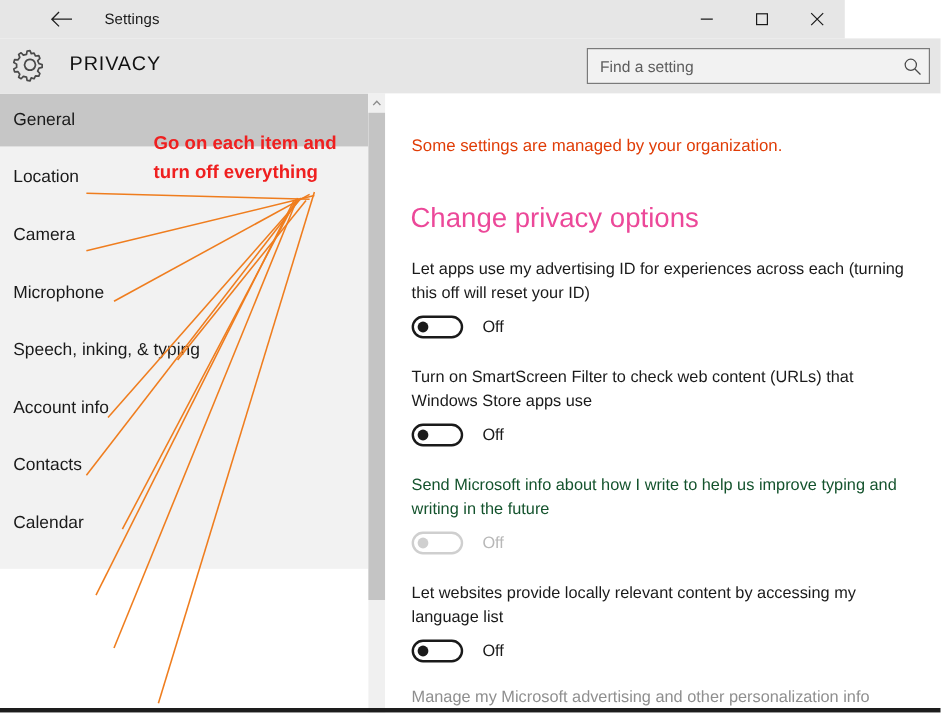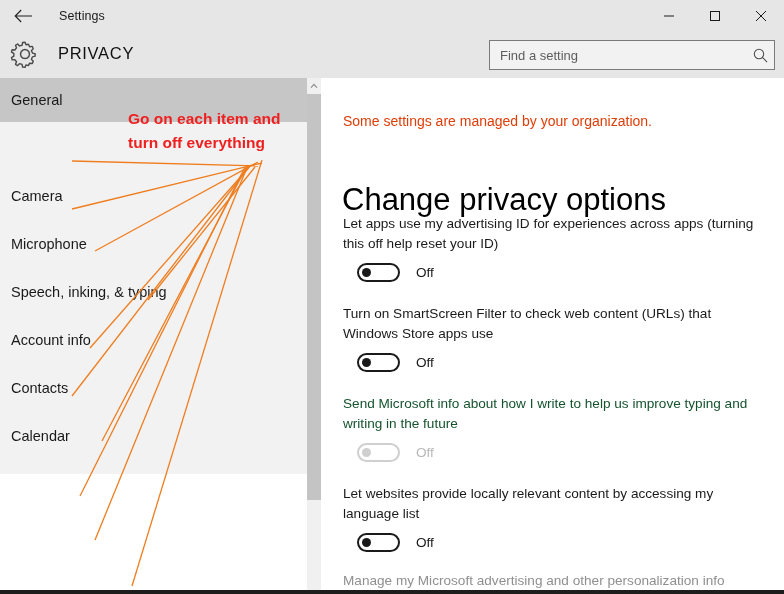--- a/index.html
+++ b/index.html
@@ -12,23 +12,23 @@
   #app {
     position: relative;
     width: 784px; height: 594px;
     background: #ffffff;
     overflow: hidden;
   }
 
   
   .titlebar {
     position: absolute; left: 0; top: 0;
-    width: 784px; height: 32px;
+    width: 704px; height: 32px;
     background: #e6e6e6;
-    display: flex; align-items: center;
+    display: flex; align-items: center; padding-left: 28px;
   }
   .back-btn {
     width: 46px; height: 32px;
     display: flex; align-items: center; justify-content: center;
     color: #222;
   }
   .back-btn svg { display: block; }
   .app-title {
     font-size: 12.5px; color: #1a1a1a;
     margin-left: 13px; letter-spacing: .1px;
@@ -125,34 +125,33 @@
     width: 463px; height: 588px;
     background: #ffffff;
     overflow: hidden;
   }
   .org-note {
     position: absolute; left: 22px; top: 35px;
     font-size: 14px; color: #e03c06;
     white-space: nowrap;
   }
   .section-title {
-    position: absolute; left: 21px; top: 104px;
-    font-size: 31px; color: #000000;
+    position: absolute; left: 21px; top: 90px;
+    font-size: 23px; color: #ec4899;
     font-weight: 400;
   }
   .opt { position: absolute; left: 22px; width: 424px; }
   .opt .label {
     font-size: 13.6px; line-height: 20px;
     color: #1a1a1a;
   }
   .opt.disabled .label { color: #14532d; }
   .toggle-row {
     display: flex; align-items: center;
     margin-top: 9px;
-    margin-left: 14px;
   }
   .toggle {
     width: 43px; height: 19px;
     border: 2px solid #1a1a1a;
     border-radius: 10px;
     position: relative;
     background: #ffffff;
   }
   .toggle .knob {
     position: absolute; left: 3px; top: 3px;
@@ -239,20 +238,23 @@
           <path d="M10.1 10.1 L15 15" stroke="#4a4a4a" stroke-width="1.1" fill="none"></path>
         </svg>
       </div>
     </div>
   </div>
 
   <div class="sidebar">
     <div class="nav-item selected" style="top:0px">
         <span>General</span>
       </div>
+    <div class="nav-item" style="top:48px">
+        <span>Location</span>
+      </div>
     <div class="nav-item" style="top:96px">
         <span>Camera</span>
       </div>
     <div class="nav-item" style="top:144px">
         <span>Microphone</span>
       </div>
     <div class="nav-item" style="top:192px">
         <span>Speech, inking, &amp; typing</span>
       </div>
     <div class="nav-item" style="top:240px">
@@ -277,21 +279,21 @@
     </div>
     <div class="sb-thumb"></div>
   </div>
 
   <div class="main">
 
     <div class="org-note">Some settings are managed by your organization.</div>
     <div class="section-title">Change privacy options</div>
 
     <div class="opt" style="top:136px">
-      <div class="label">Let apps use my advertising ID for experiences across apps (turning this off help reset your ID)</div>
+      <div class="label">Let apps use my advertising ID for experiences across each (turning this off will reset your ID)</div>
       <div class="toggle-row">
         <div class="toggle">
             <div class="knob"></div>
           </div>
         <div class="toggle-state">Off</div>
       </div>
     </div>
 
     <div class="opt" style="top:226px">
       <div class="label">Turn on SmartScreen Filter to check web content (URLs) that Windows Store apps use</div>

